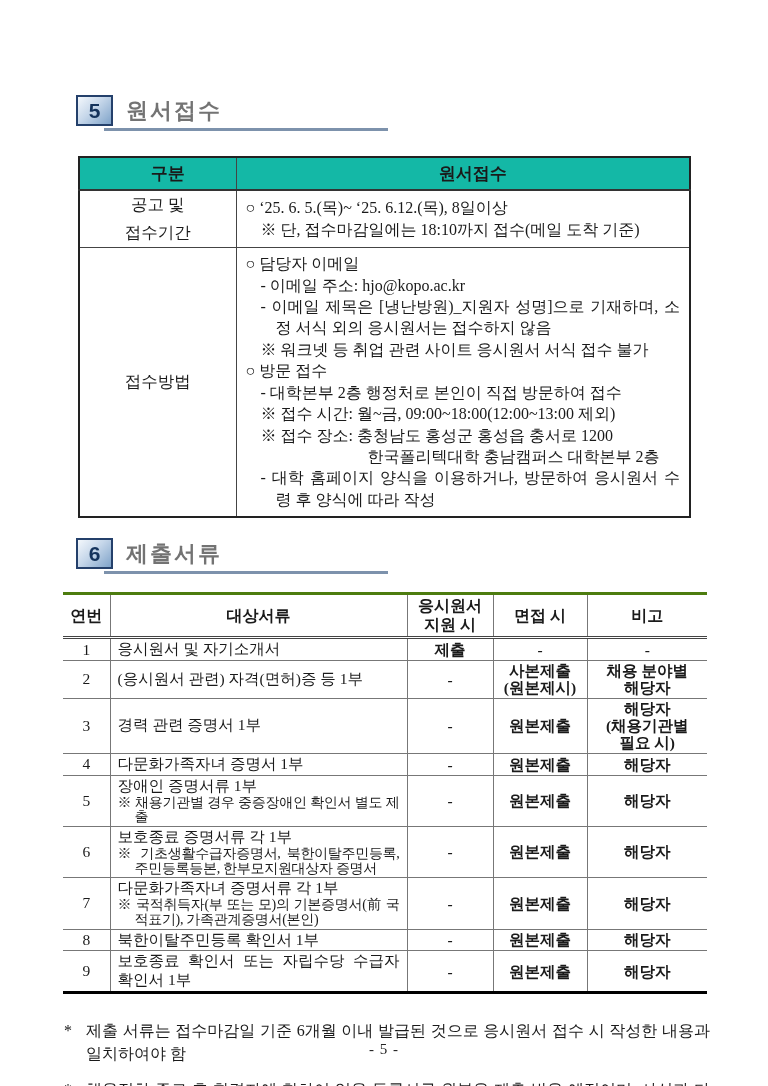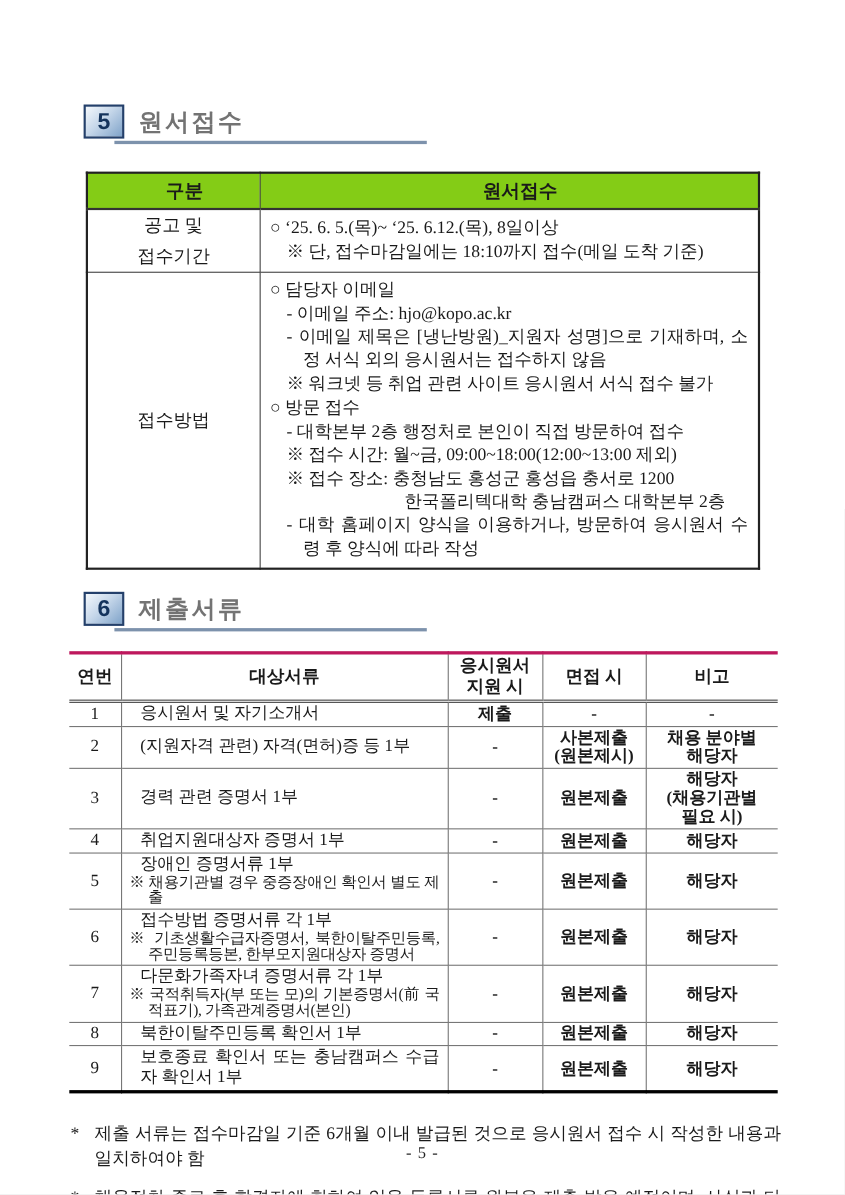--- a/index.html
+++ b/index.html
@@ -26,48 +26,48 @@
     font-size: 21px; font-weight: 700; color: #14335c;
   }
   .sec-title { font-size: 22px; font-weight: 700; letter-spacing: 2px; color:#737373; }
   .sec-underline { height: 3px; background: #7d92ac; width: 284px; margin: 2px 0 0 42px; }
 
   
   table { border-collapse: collapse; }
   .t1 { margin: 25px 0 0 16px; width: 613px; border: 2px solid #222; }
   .t1 th, .t1 td { border: 1px solid #444; }
   .t1 thead th {
-    background: #84cc16; font-weight: 700; font-size: 17px;
+    background: #14b8a6; font-weight: 700; font-size: 17px;
     height: 33px; text-align: center; border-bottom: 2px solid #333; padding-left: 20px;
   }
   .t1-label {
     width: 157px; text-align: center; font-weight: 400;
     font-size: 16.5px; white-space: pre-line; vertical-align: middle; line-height: 1.7;
   }
   .t1-content { padding: 5px 9px 6px 9px; font-size: 16px; vertical-align: middle; }
   .line { line-height: 1.34; text-align: justify; }
   .ind1 { padding-left: 30px; text-indent: -15px; }
   .ind3 { padding-left: 122px; }
 
   
   .t2 {
     margin: 18px 0 0 1px; width: 644px; table-layout: fixed;
-    border-top: 3px solid #be185d; border-bottom: 3px solid #000;
+    border-top: 3px solid #4d7c0f; border-bottom: 3px solid #000;
   }
   .t2 th, .t2 td { border: 1px solid #777; }
   .t2 tr > *:first-child { border-left: none; }
   .t2 tr > *:last-child  { border-right: none; }
   .t2 thead th {
     font-weight: 700; font-size: 16px; white-space: pre-line;
     padding: 2px 2px; line-height: 1.15; height: 38px;
     border-bottom: 3px double #444; background:#fff;
   }
   .t2 td { padding: 1px 4px; text-align: center; vertical-align: middle; font-size: 15.5px; }
   .t2 td.doc { text-align: left; padding: 1px 7px; }
-  .doc-main { font-size: 15.5px; line-height: 1.22; text-align: justify; margin-left: 10px; }
+  .doc-main { font-size: 15.5px; line-height: 1.22; text-align: justify; }
   .doc-note {
     font-size: 14px; line-height: 1.05; text-align: justify;
     padding-left: 17px; text-indent: -17px; letter-spacing: -0.3px;
   }
   .cell-multi { white-space: pre-line; line-height: 1.12; font-size: 15px; font-weight: bold; }
 
   
   .footnotes { margin: 26px 0 0 2px; width: 646px; }
   .footnote { display: flex; gap: 7px; font-size: 16px; line-height: 1.4; margin-bottom: 14px; }
   .fn-marker { flex: 0 0 15px; }
@@ -158,21 +158,21 @@
               <td class="doc">
                 <div class="doc-main">응시원서 및 자기소개서</div>
               </td>
               <td class="cell-multi">제출</td>
               <td class="cell-multi">-</td>
               <td class="cell-multi">-</td>
             </tr>
             <tr>
               <td>2</td>
               <td class="doc">
-                <div class="doc-main">(지원자격 관련) 자격(면허)증 등 1부</div>
+                <div class="doc-main">(응시원서 관련) 자격(면허)증 등 1부</div>
               </td>
               <td class="cell-multi">-</td>
               <td class="cell-multi">사본제출
 (원본제시)</td>
               <td class="cell-multi">채용 분야별
 해당자</td>
             </tr>
             <tr>
               <td>3</td>
               <td class="doc">
@@ -180,40 +180,40 @@
               </td>
               <td class="cell-multi">-</td>
               <td class="cell-multi">원본제출</td>
               <td class="cell-multi">해당자
 (채용기관별
 필요 시)</td>
             </tr>
             <tr>
               <td>4</td>
               <td class="doc">
-                <div class="doc-main">취업지원대상자 증명서 1부</div>
+                <div class="doc-main">다문화가족자녀 증명서 1부</div>
               </td>
               <td class="cell-multi">-</td>
               <td class="cell-multi">원본제출</td>
               <td class="cell-multi">해당자</td>
             </tr>
             <tr>
               <td>5</td>
               <td class="doc">
                 <div class="doc-main">장애인 증명서류 1부</div>
                 <div class="doc-note">※ 채용기관별 경우 중증장애인 확인서 별도 제출</div>
               </td>
               <td class="cell-multi">-</td>
               <td class="cell-multi">원본제출</td>
               <td class="cell-multi">해당자</td>
             </tr>
             <tr>
               <td>6</td>
               <td class="doc">
-                <div class="doc-main">접수방법 증명서류 각 1부</div>
+                <div class="doc-main">보호종료 증명서류 각 1부</div>
                 <div class="doc-note">※ 기초생활수급자증명서, 북한이탈주민등록, 주민등록등본, 한부모지원대상자 증명서</div>
               </td>
               <td class="cell-multi">-</td>
               <td class="cell-multi">원본제출</td>
               <td class="cell-multi">해당자</td>
             </tr>
             <tr>
               <td>7</td>
               <td class="doc">
                 <div class="doc-main">다문화가족자녀 증명서류 각 1부</div>
@@ -228,21 +228,21 @@
               <td class="doc">
                 <div class="doc-main">북한이탈주민등록 확인서 1부</div>
               </td>
               <td class="cell-multi">-</td>
               <td class="cell-multi">원본제출</td>
               <td class="cell-multi">해당자</td>
             </tr>
             <tr>
               <td>9</td>
               <td class="doc">
-                <div class="doc-main">보호종료 확인서 또는 충남캠퍼스 수급자 확인서 1부</div>
+                <div class="doc-main">보호종료 확인서 또는 자립수당 수급자 확인서 1부</div>
               </td>
               <td class="cell-multi">-</td>
               <td class="cell-multi">원본제출</td>
               <td class="cell-multi">해당자</td>
             </tr>
           </tbody>
       </table>
 
       <div class="footnotes" id="footnotes">
           <div class="footnote">

